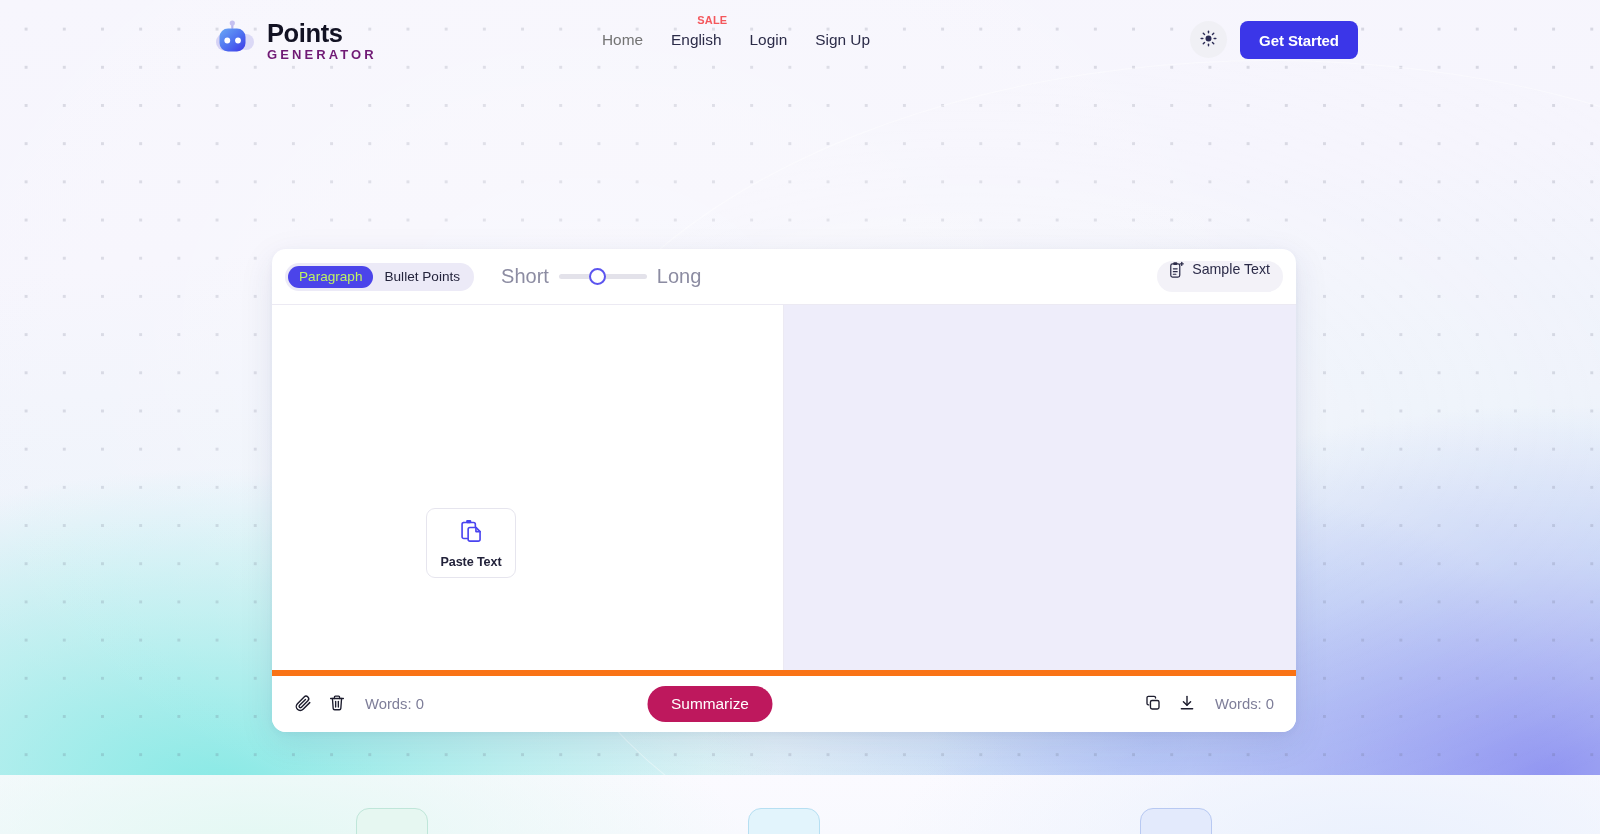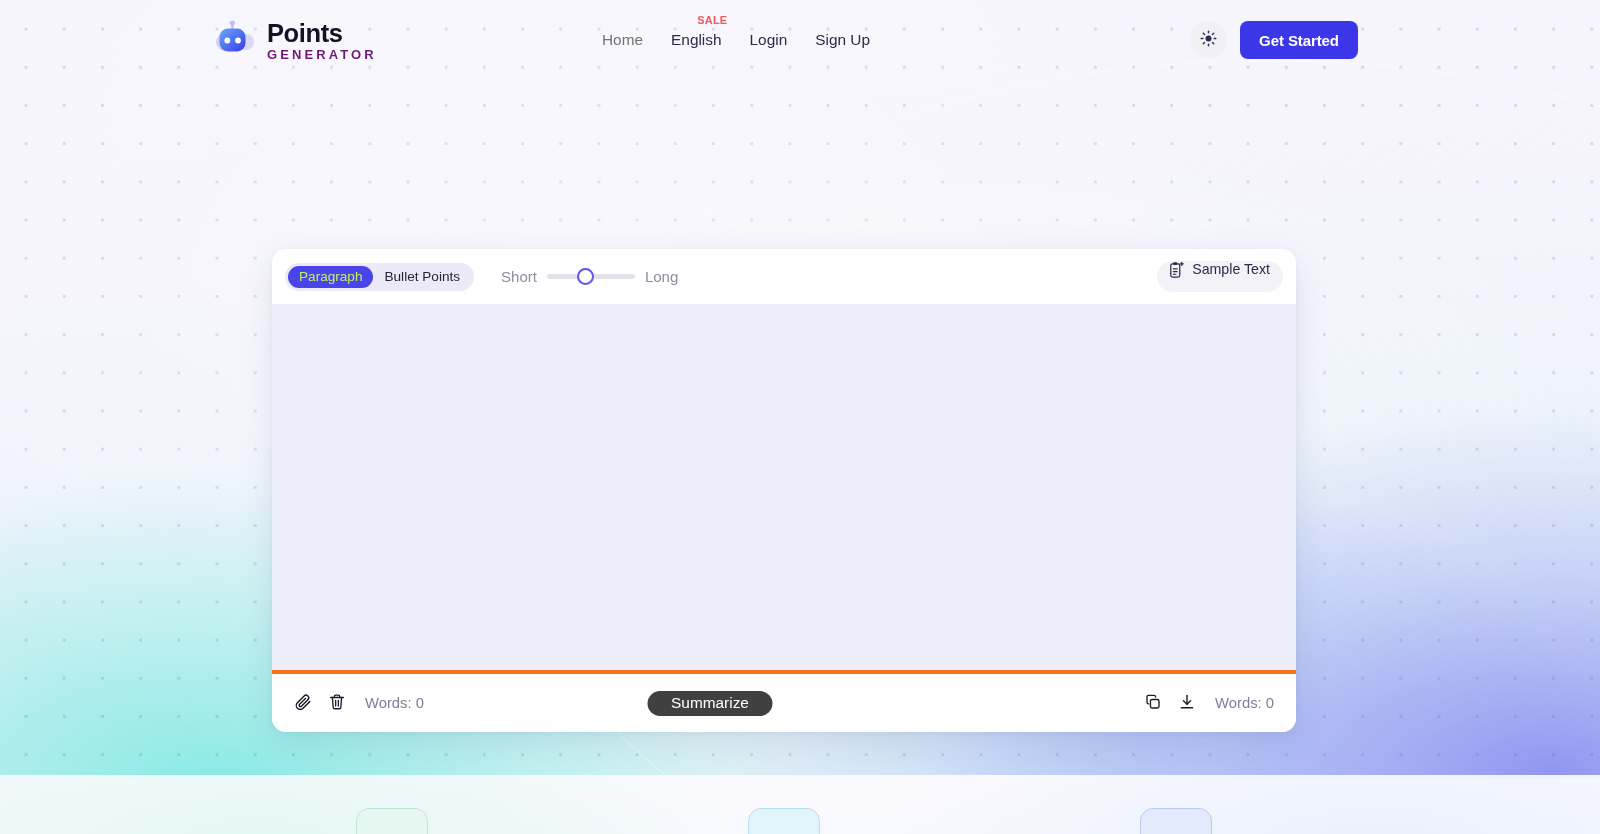--- a/index.html
+++ b/index.html
@@ -240,21 +240,21 @@
     color: #bef264;
   }
 
   .length-wrap {
     display: flex;
     align-items: center;
     gap: 10px;
     margin-left: 27px;
   }
   .length-label {
-    font-size: 15px;
+    font-size: 20px;
     color: #8c8ca2;
   }
   .slider {
     position: relative;
     width: 88px;
     height: 18px;
     display: flex;
     align-items: center;
     cursor: pointer;
   }
@@ -338,21 +338,21 @@
     font-weight: bold;
     color: #22223a;
     letter-spacing: -0.1px;
   }
 
   .tool-footer {
     height: 62px;
     flex: none;
     display: flex;
     align-items: center;
-    border-top: 4px solid #f97316;
+    border-top: 6px solid #f97316;
     position: relative;
     padding: 0 22px;
     background: #ffffff;
   }
   .footer-left {
     display: flex;
     align-items: center;
     gap: 16px;
   }
   .footer-right {
@@ -376,23 +376,23 @@
     background: none;
     border: none;
     padding: 0;
   }
   .summarize-btn {
     position: absolute;
     left: 50%;
     transform: translateX(-50%);
     margin-left: -74px;
     width: 125px;
-    height: 25px;
+    height: 36px;
     border-radius: 999px;
-    background: #404040;
+    background: #be185d;
     color: #ffffff;
     font-size: 15.4px;
     display: flex; align-items: center; justify-content: center;
     cursor: pointer;
     border: none;
     font-family: inherit;
   }
 
   
   .below {
@@ -524,20 +524,34 @@
             <line x1="6.2" y1="16.2" x2="9.2" y2="16.2"></line>
             <line x1="16.4" y1="1.6" x2="16.4" y2="5.4"></line>
             <line x1="14.5" y1="3.5" x2="18.3" y2="3.5"></line>
           </svg>
         </span>
         <span>Sample Text</span>
       </button>
     </div>
 
     <div class="tool-body">
+      <div class="pane-left">
+        <div class="paste-card">
+          <span>
+            <svg width="25" height="26" viewBox="0 0 26 27" fill="none" stroke="#4a44f0" stroke-width="1.7" stroke-linecap="round" stroke-linejoin="round">
+              <path d="M5 4.6h10.2a1.8 1.8 0 0 1 1.8 1.8v2.4"></path>
+              <path d="M5 4.6a1.8 1.8 0 0 0-1.8 1.8v13.1A1.8 1.8 0 0 0 5 21.3h3.6"></path>
+              <rect x="7.4" y="2.1" width="5.4" height="3.3" rx="1.2" fill="#4a44f0" stroke="none"></rect>
+              <path d="M11.3 9.8h6.3l4.3 4.3v8.2a1.8 1.8 0 0 1-1.8 1.8h-8.8a1.8 1.8 0 0 1-1.8-1.8v-10.7a1.8 1.8 0 0 1 1.8-1.8z" fill="#ffffff"></path>
+              <path d="M17.6 9.8v4.3h4.3"></path>
+            </svg>
+          </span>
+          <span class="paste-card-label">Paste Text</span>
+        </div>
+      </div>
       <div class="pane-right"></div>
     </div>
 
     <div class="tool-footer">
       <div class="footer-left">
         <button class="icon-btn">
           <span>
             <svg width="18" height="18" viewBox="0 0 24 24" fill="none" stroke="#1d1d2e" stroke-width="1.9" stroke-linecap="round" stroke-linejoin="round">
               <path d="M21 11.5l-8.9 8.9a5.3 5.3 0 0 1-7.5-7.5l8.9-8.9a3.5 3.5 0 0 1 5 5l-8.9 8.9a1.8 1.8 0 0 1-2.5-2.5l8.2-8.2"></path>
             </svg>

